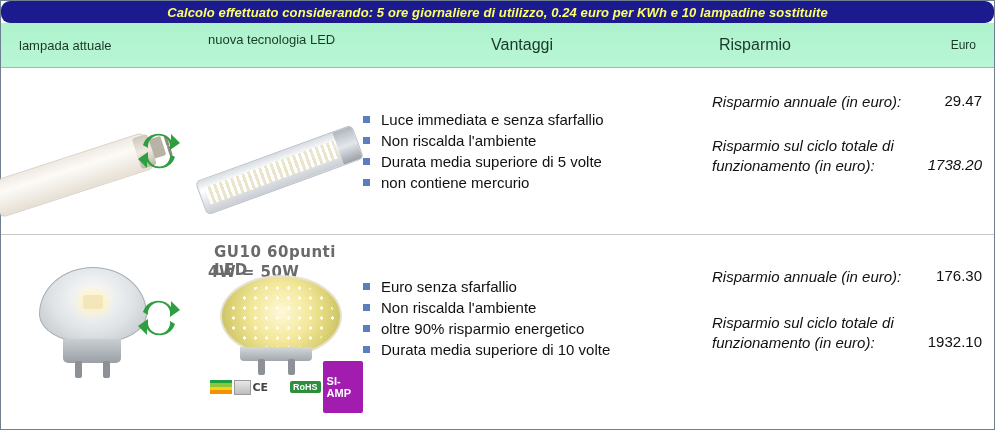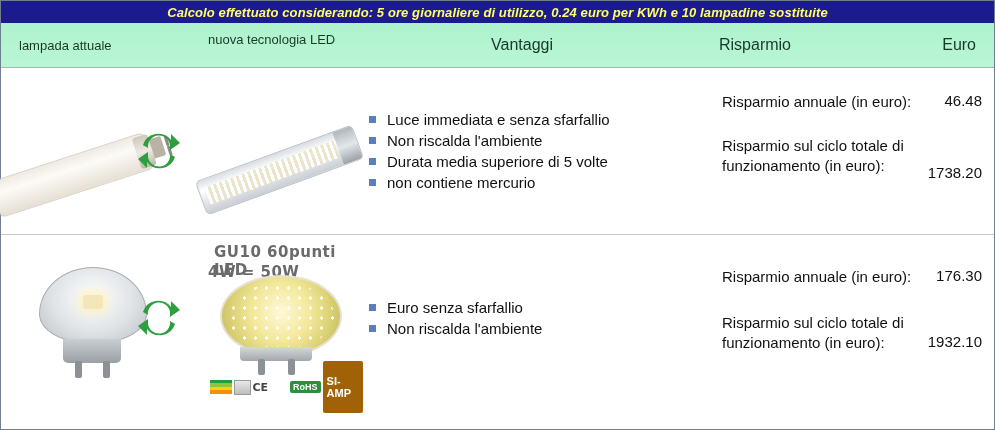--- a/index.html
+++ b/index.html
@@ -26,20 +26,21 @@
     height: 22px;
     background: #1b1b8f;
     color: #ffff66;
     font-style: italic;
     font-weight: bold;
     font-size: 13px;
     display: flex;
     align-items: center;
     justify-content: center;
     letter-spacing: 0.1px;
+    border-radius: 9px;
   }
   
   .header {
     position: relative;
     height: 44px;
     background: #b6f5d2;
     background: linear-gradient(to bottom, #aef3cd 0%, #b9f6d6 100%);
     border-bottom: 1px solid #7fcfa6;
   }
   .header .watermark {
@@ -84,21 +85,21 @@
     font-size: 16px;
     color: #18392a;
   }
   .h-risparmio {
     left: 718px;
     font-size: 16px;
     color: #18392a;
   }
   .h-euro {
     right: 18px;
-    font-size: 16px;
+    font-size: 12px;
     color: #18392a;
   }
   
   .row {
     position: relative;
     height: 166px;
     border-bottom: 1px solid #c8c8c8;
     background: #ffffff;
   }
   .row.last { border-bottom: none; }
@@ -132,21 +133,21 @@
     position: absolute;
     left: 362px;
     top: 0;
     width: 340px;
     height: 100%;
     display: flex;
     align-items: center;
   }
   .adv-list {
     list-style: none;
-    margin: 6px;
+    margin: 0;
     padding: 0;
   }
   .adv-list li {
     font-size: 15px;
     color: #111111;
     line-height: 21px;
     padding-left: 18px;
     position: relative;
   }
   .adv-list li:before {
@@ -160,39 +161,40 @@
   }
   .cell-sav {
     position: absolute;
     left: 708px;
     top: 0;
     right: 0;
     height: 100%;
   }
   .sav-block {
     position: absolute;
-    left: 13px;
+    left: 3px;
     width: 210px;
     font-size: 15px;
     color: #111;
     line-height: 20px;
+    font-style: italic;
   }
   .sav-val {
     position: absolute;
     right: 12px;
     font-size: 15px;
     color: #111;
     text-align: right;
     width: 90px;
   }
   
   .r1 .sav-a { top: 24px; }
   .r1 .sav-av { top: 24px; }
   .r1 .sav-b { top: 68px; }
-  .r1 .sav-bv { top: 96px; }
+  .r1 .sav-bv { top: 88px; font-style: italic; }
   
   .r2 .sav-a { top: 32px; }
   .r2 .sav-av { top: 32px; }
   .r2 .sav-b { top: 78px; }
   .r2 .sav-bv { top: 98px; }
 
   
   .tube-old {
     position: absolute;
     left: -10px;
@@ -372,21 +374,21 @@
     width: 18px; height: 13px;
     background: linear-gradient(to bottom,#e8e8e8,#bdbdbd);
     border: 1px solid #9a9a9a;
   }
   .cert-ce { font-size: 11px; font-weight: bold; color: #444; font-family: "DejaVu Sans", sans-serif; }
   .cert-rohs {
     font-size: 9px; font-weight: bold; color: #ffffff; background: #2d8f3c;
     padding: 1px 3px; border-radius: 2px; margin-left: 20px;
   }
   .cert-brand {
-    font-size: 11px; font-weight: bold; color: #ffffff; background: #a16207;
+    font-size: 11px; font-weight: bold; color: #ffffff; background: #a21caf;
     padding: 14px 4px; border-radius: 2px;
   }
 </style>
 </head>
 <body>
 
 <div class="page">
 
   <div class="banner">Calcolo effettuato considerando: 5 ore giornaliere di utilizzo, 0.24 euro per KWh e 10 lampadine sostituite</div>
 
@@ -426,21 +428,21 @@
       <ul class="adv-list">
         <li>Luce immediata e senza sfarfallio</li>
         <li>Non riscalda l'ambiente</li>
         <li>Durata media superiore di 5 volte</li>
         <li>non contiene mercurio</li>
       </ul>
     </div>
 
     <div class="cell-sav">
       <div class="sav-block sav-a">Risparmio annuale (in euro):</div>
-      <div class="sav-val sav-av">46.48</div>
+      <div class="sav-val sav-av">29.47</div>
       <div class="sav-block sav-b">Risparmio sul ciclo totale di funzionamento (in euro):</div>
       <div class="sav-val sav-bv">1738.20</div>
     </div>
   </div>
 
   <div class="row r2 last">
 
     <div class="cell-old">
       <div class="halogen"></div>
       <div class="halogen-base"></div>
@@ -468,20 +470,22 @@
         <div class="cert-ce">CE</div>
         <div class="cert-rohs">RoHS</div>
         <div class="cert-brand">SI-AMP</div>
       </div>
     </div>
 
     <div class="cell-adv">
       <ul class="adv-list">
         <li>Euro senza sfarfallio</li>
         <li>Non riscalda l'ambiente</li>
+        <li>oltre 90% risparmio energetico</li>
+        <li>Durata media superiore di 10 volte</li>
       </ul>
     </div>
 
     <div class="cell-sav">
       <div class="sav-block sav-a">Risparmio annuale (in euro):</div>
       <div class="sav-val sav-av">176.30</div>
       <div class="sav-block sav-b">Risparmio sul ciclo totale di funzionamento (in euro):</div>
       <div class="sav-val sav-bv">1932.10</div>
     </div>
   </div>

